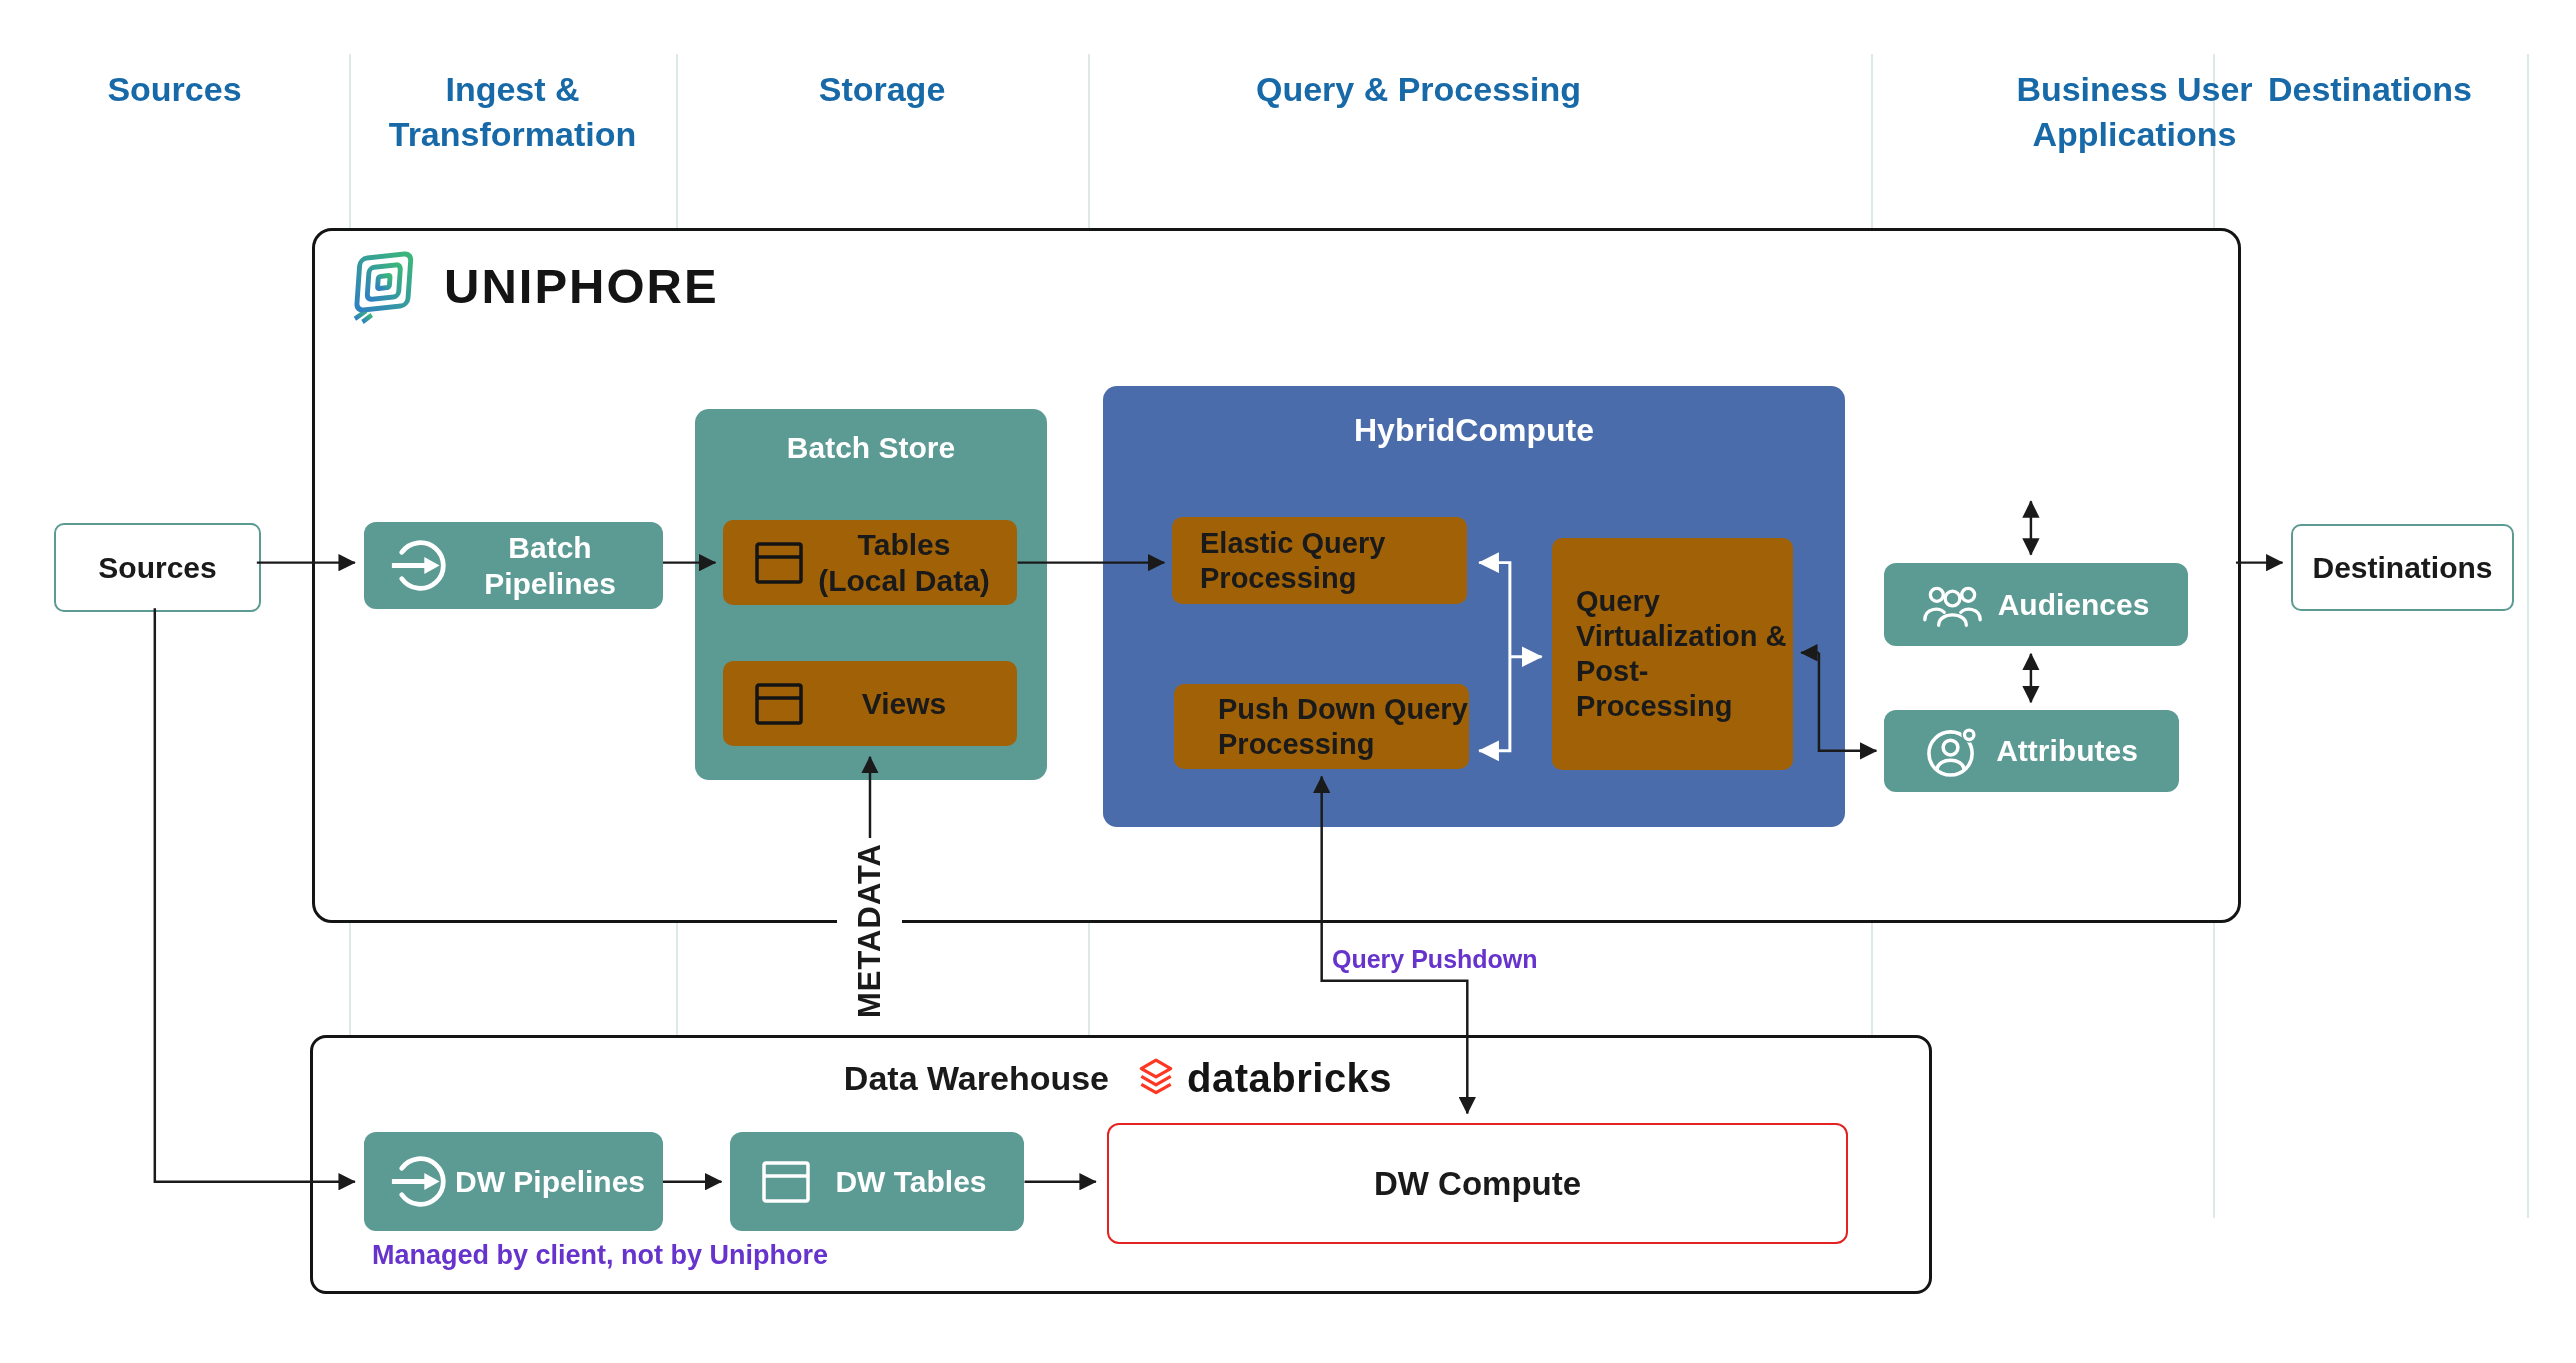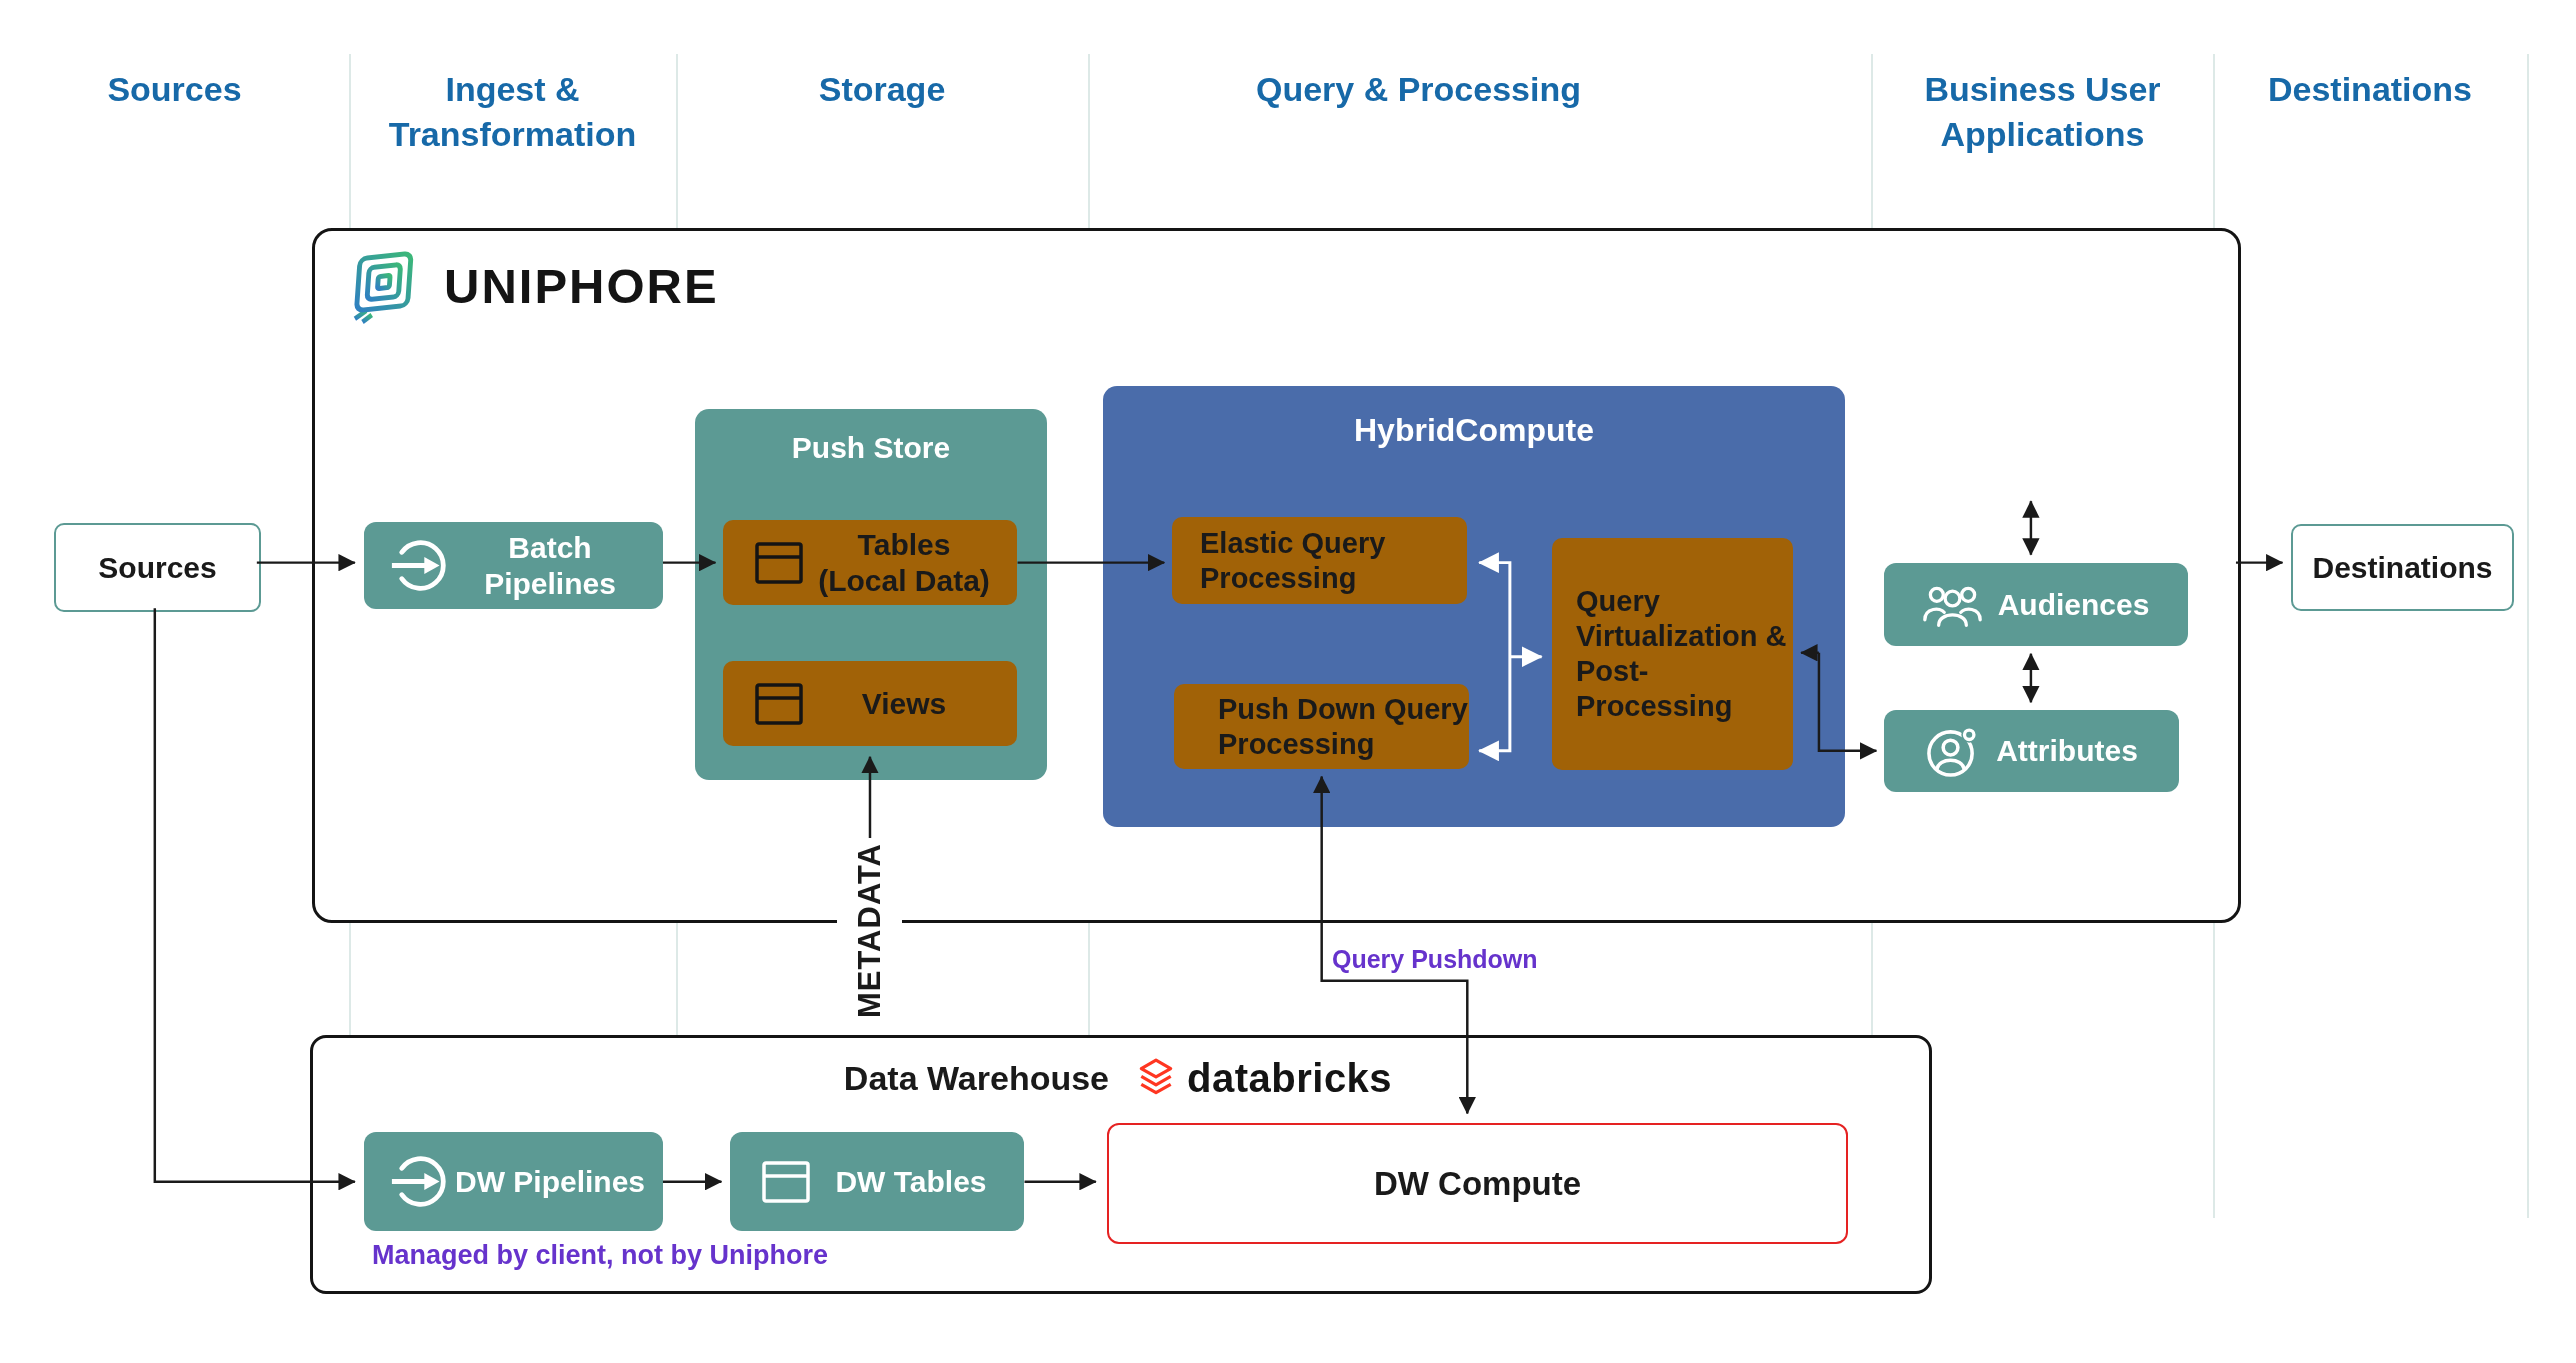--- a/index.html
+++ b/index.html
@@ -39,21 +39,21 @@
   <div class="divider" style="left:1088px"></div>
   <div class="divider" style="left:1871px"></div>
   <div class="divider" style="left:2213px"></div>
   <div class="divider" style="left:2527px"></div>
 
   <div class="hdr" style="left:0px;width:349px">Sources</div>
   <div class="hdr" style="left:349px;width:327px">Ingest &amp;
 Transformation</div>
   <div class="hdr" style="left:676px;width:412px">Storage</div>
   <div class="hdr" style="left:1088px;width:661px">Query &amp; Processing</div>
-  <div class="hdr" style="left:1871px;width:343px">Business User
+  <div class="hdr" style="left:1963px;width:343px">Business User
 Applications</div>
   <div class="hdr" style="left:2213px;width:314px">Destinations</div>
 
   <div class="bigbox" style="left:312px;top:228px;width:1923px;height:689px"></div>
 
   <div class="abs flexrow" style="left:349px;top:246px;height:79px;gap:16px;z-index:3">
     <svg width="79" height="79" viewBox="0 0 80 80">
       <defs>
         <linearGradient id="ugrad" x1="0" y1="1" x2="1" y2="0">
           <stop offset="0" stop-color="#2f7fc2"></stop>
@@ -79,21 +79,21 @@
     <svg style="margin-left:26px" width="61" height="61" viewBox="0 0 64 64">
       <path d="M12.3,18.2 A24,24 0 1 1 12.3,45.8" fill="none" stroke="#ffffff" stroke-width="5" stroke-linecap="round"></path>
       <line x1="2" y1="32" x2="38" y2="32" stroke="#ffffff" stroke-width="5"></line>
       <polygon points="36,23 52,32 36,41" fill="#ffffff"></polygon>
     </svg>
     <div class="node-label-w pre" style="flex:1;margin-right:14px">Batch
 Pipelines</div>
   </div>
 
   <div class="tealfill abs" style="left:695px;top:409px;width:352px;height:371px;border-radius:14px">
-    <div class="title-w" style="font-size:30px;margin-top:22px">Push Store</div>
+    <div class="title-w" style="font-size:30px;margin-top:22px">Batch Store</div>
   </div>
   <div class="whitecard abs flexrow" style="left:723px;top:520px;width:294px;height:85px">
     <svg style="margin-left:32px" width="48" height="42" viewBox="0 0 48 42">
       <rect x="2" y="2" width="44" height="38" rx="2" fill="none" stroke="#141414" stroke-width="3.5"></rect>
       <line x1="2" y1="15" x2="46" y2="15" stroke="#141414" stroke-width="3.5"></line>
     </svg>
     <div class="node-label-b pre" style="flex:1;text-align:center;margin-right:12px">Tables
 (Local Data)</div>
   </div>
   <div class="whitecard abs flexrow" style="left:723px;top:661px;width:294px;height:85px">

